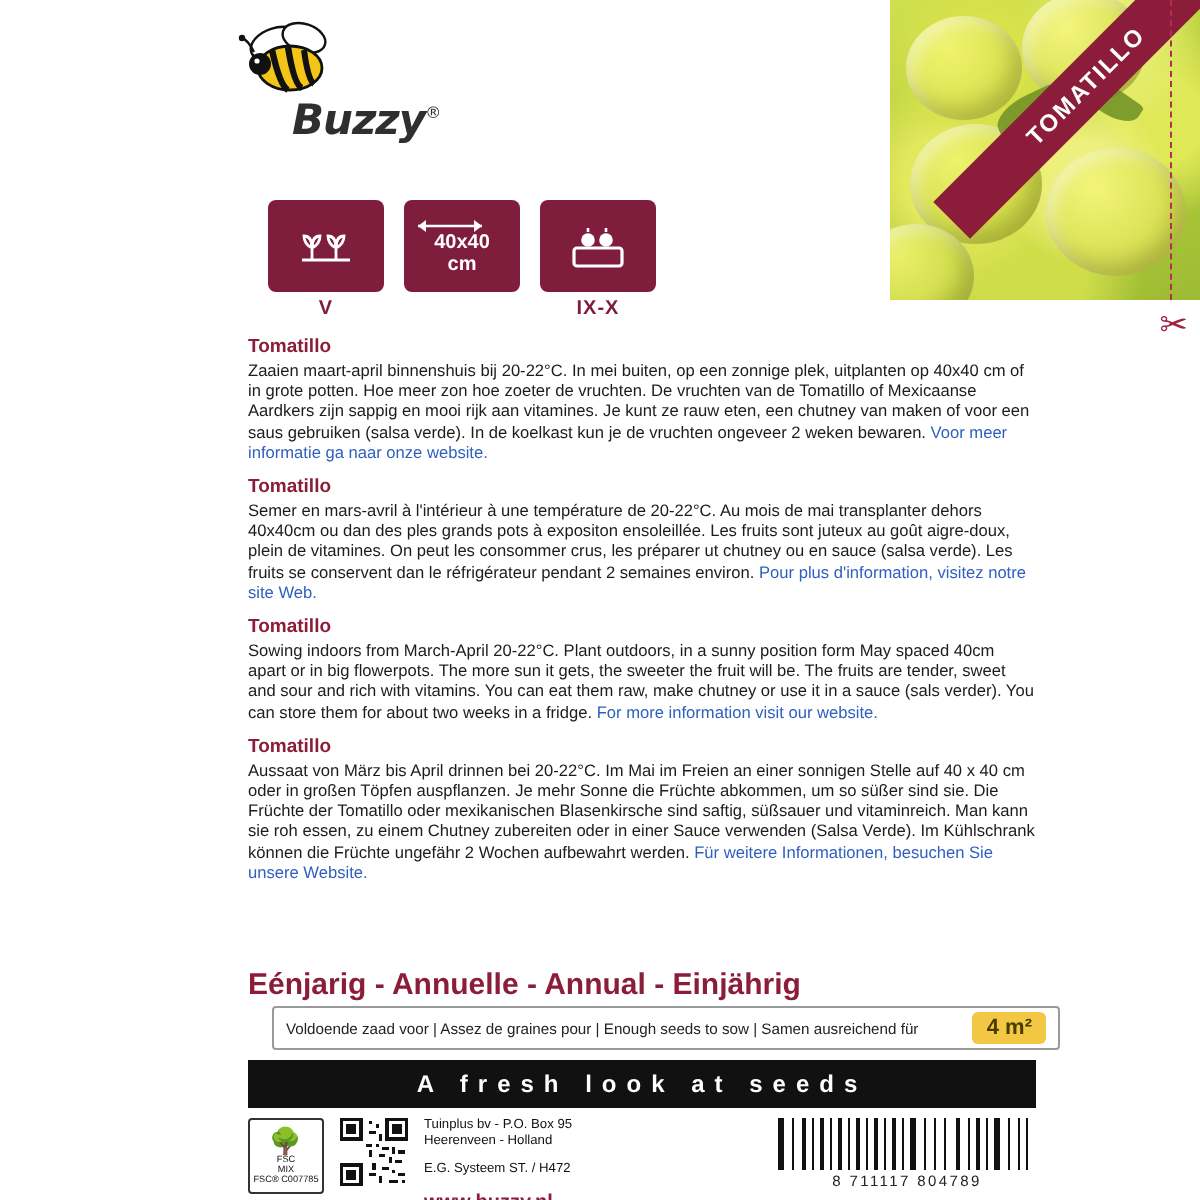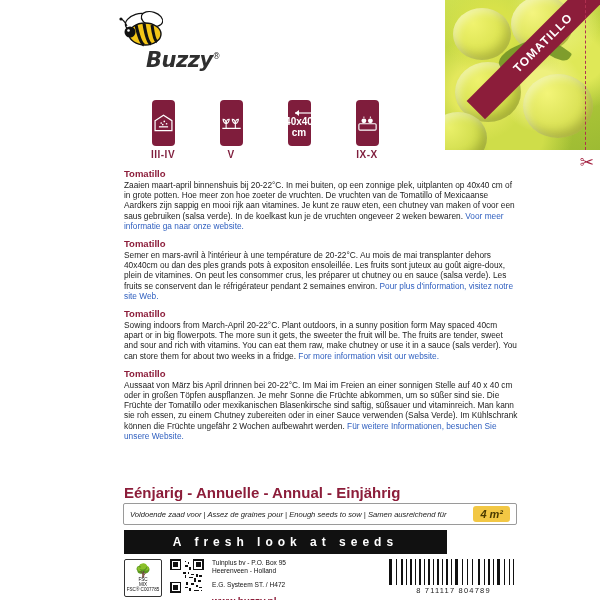--- a/index.html
+++ b/index.html
@@ -70,21 +70,21 @@
 
   
   .icons{
     position:absolute;left:134px;top:100px;
     display:flex;gap:10px;align-items:flex-start;
   }
   .icon-box{
     width:58px;display:flex;flex-direction:column;align-items:center;gap:3px;
   }
   .icon-sq{
-    width:23px;height:46px;background:#7f1d3c;border-radius:4px;
+    width:58px;height:46px;background:#7f1d3c;border-radius:4px;
     display:flex;align-items:center;justify-content:center;color:#fff;
     position:relative;
   }
   .icon-cap{
     font-size:10px;color:#7f1d3c;font-weight:bold;letter-spacing:.5px;
   }
   .icon-sq .sq-txt{font-size:10px;line-height:11px;text-align:center;font-weight:bold;}
 
   
   .content{position:absolute;left:124px;top:168px;width:394px;}
@@ -96,33 +96,33 @@
     font-size:8.3px;line-height:10.2px;color:#1c1c1c;margin:0;text-align:left;
   }
   .lang-body a{color:#2f5fbf;text-decoration:none;}
 
   
   .annual{
     position:absolute;left:124px;top:484px;width:394px;
     color:#8c1d3a;font-size:15px;font-weight:bold;
   }
   .seedline{
-    position:absolute;left:123px;top:503px;width:394px;height:22px;
+    position:absolute;left:136px;top:503px;width:394px;height:22px;
     border:1px solid #9a9a9a;border-radius:2px;
     display:flex;align-items:center;justify-content:space-between;
-    padding:0 6px;box-sizing:border-box;font-size:7.6px;color:#222;font-style:italic;
+    padding:0 6px;box-sizing:border-box;font-size:7.6px;color:#222;
   }
   .m2{
     background:#f2c744;color:#4a3a00;font-weight:bold;font-size:11px;
     padding:2px 7px;border-radius:3px;
   }
 
   
   .footer-bar{
-    position:absolute;left:124px;top:530px;width:323px;height:24px;
+    position:absolute;left:124px;top:530px;width:394px;height:24px;
     background:#111;color:#fff;font-size:12px;letter-spacing:5px;
     display:flex;align-items:center;justify-content:center;font-weight:bold;
   }
   .footer-bottom{
     position:absolute;left:124px;top:559px;width:394px;height:36px;
     display:flex;align-items:flex-start;gap:8px;
   }
   .fsc{
     width:36px;height:36px;border:1px solid #333;border-radius:2px;
     display:flex;flex-direction:column;align-items:center;justify-content:center;
@@ -180,33 +180,20 @@
       <div class="leaf" style="left:52px;top:48px;width:34px;height:16px;transform:rotate(-25deg);"></div>
       <div class="leaf" style="left:96px;top:44px;width:30px;height:14px;transform:rotate(35deg);"></div>
       <div class="photo-ribbon">TOMATILLO</div>
     </div>
     <div class="dash-v"></div>
     <div class="scissors">✂</div>
   </div>
 
   <div class="icons">
 
-    <div class="icon-box">
-      <div class="icon-sq">
-        <svg width="30" height="30" viewBox="0 0 30 30">
-          <path d="M4 12 L15 5 L26 12 L26 25 L4 25 Z" fill="none" stroke="#fff" stroke-width="1.6"></path>
-          <path d="M9 20 h12" stroke="#fff" stroke-width="1.6"></path>
-          <circle cx="12" cy="15" r="1.1" fill="#fff"></circle>
-            <circle cx="16" cy="13" r="1.1" fill="#fff"></circle>
-          <circle cx="19" cy="16" r="1.1" fill="#fff"></circle>
-            <circle cx="14" cy="17" r="1.1" fill="#fff"></circle>
-        </svg>
-      </div>
-      <div class="icon-cap">III-IV</div>
-    </div>
 
     <div class="icon-box">
       <div class="icon-sq">
         <svg width="30" height="30" viewBox="0 0 30 30">
           <path d="M3 22 h24" stroke="#fff" stroke-width="1.6"></path>
           <path d="M8 22 v-6 M8 16 q-4 -2 -4 -6 q4 0 4 6" fill="none" stroke="#fff" stroke-width="1.4"></path>
           <path d="M8 16 q4 -2 4 -6 q-4 0 -4 6" fill="none" stroke="#fff" stroke-width="1.4"></path>
           <path d="M20 22 v-6 M20 16 q-4 -2 -4 -6 q4 0 4 6" fill="none" stroke="#fff" stroke-width="1.4"></path>
           <path d="M20 16 q4 -2 4 -6 q-4 0 -4 6" fill="none" stroke="#fff" stroke-width="1.4"></path>
         </svg>

